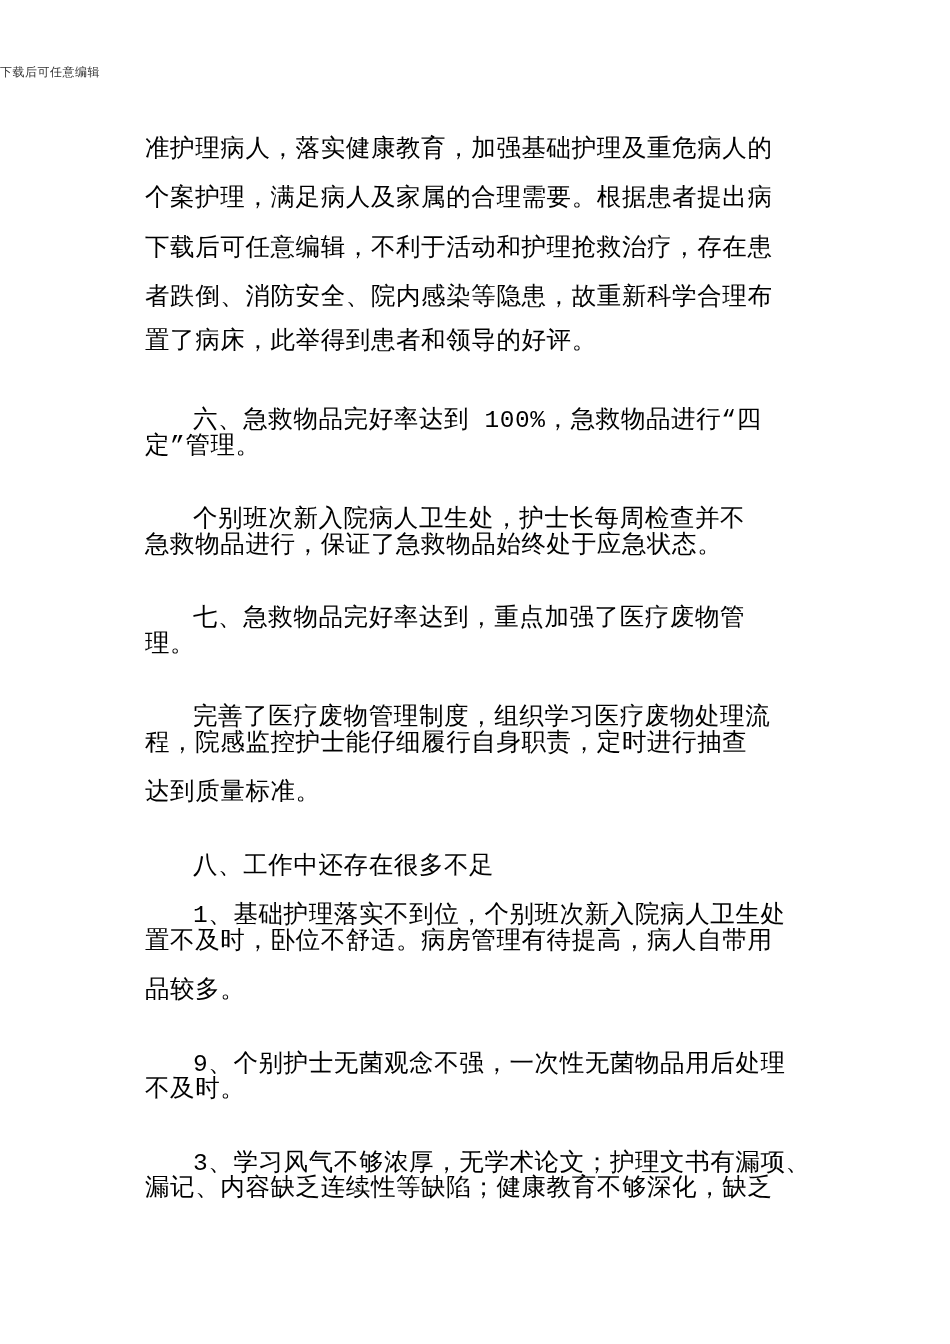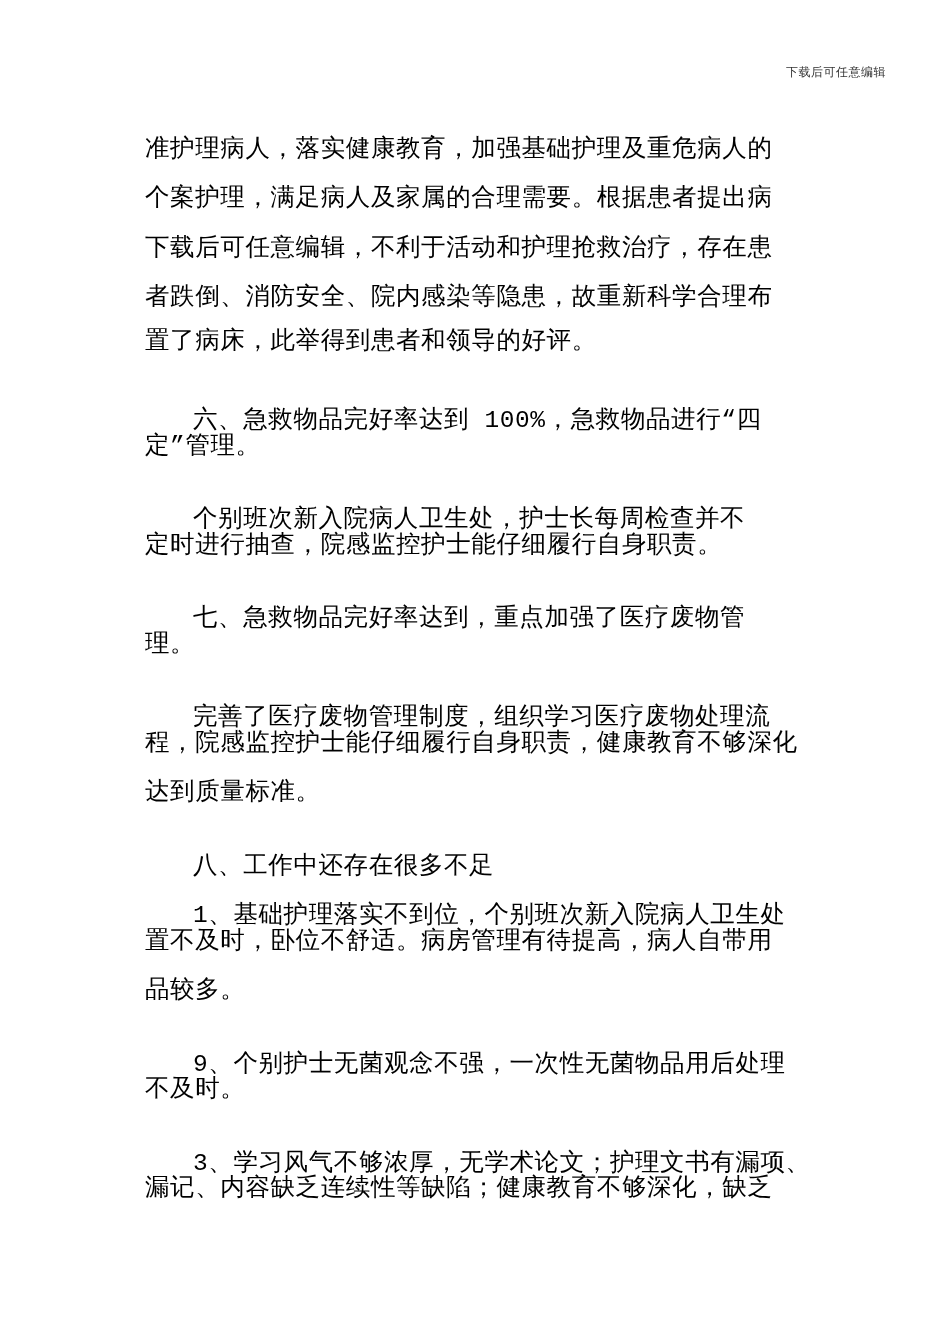--- a/index.html
+++ b/index.html
@@ -13,21 +13,21 @@
       position: relative;
       overflow: hidden;
       font-family: "DejaVu Serif", "Liberation Serif", serif;
       color: #000000;
     }
     .header-note {
       position: absolute;
       top: 64px;
       left: 0;
       width: 886px;
-      text-align: right;
+      text-align: left;
       font-size: 12px;
       color: #333333;
       letter-spacing: 0.5px;
     }
     .page-body {
       position: absolute;
       left: 0;
       top: 0;
       width: 950px;
     }
@@ -49,25 +49,25 @@
 
 <div class="page-body">
   <div class="line" style="top:135px">准护理病人，落实健康教育，加强基础护理及重危病人的</div>
   <div class="line" style="top:184px">个案护理，满足病人及家属的合理需要。根据患者提出病</div>
   <div class="line" style="top:234px">下载后可任意编辑，不利于活动和护理抢救治疗，存在患</div>
   <div class="line" style="top:283px">者跌倒、消防安全、院内感染等隐患，故重新科学合理布</div>
   <div class="line" style="top:327px">置了病床，此举得到患者和领导的好评。</div>
   <div class="line indent" style="top:382px">六、急救物品完好率达到 100%，急救物品进行“四</div>
   <div class="line" style="top:432px">定”管理。</div>
   <div class="line indent" style="top:481px">个别班次新入院病人卫生处，护士长每周检查并不</div>
-  <div class="line" style="top:531px">定时进行抽查，院感监控护士能仔细履行自身职责。</div>
+  <div class="line" style="top:531px">急救物品进行，保证了急救物品始终处于应急状态。</div>
   <div class="line indent" style="top:580px">七、急救物品完好率达到，重点加强了医疗废物管</div>
   <div class="line" style="top:630px">理。</div>
   <div class="line indent" style="top:679px">完善了医疗废物管理制度，组织学习医疗废物处理流</div>
-  <div class="line" style="top:729px">程，院感监控护士能仔细履行自身职责，健康教育不够深化</div>
+  <div class="line" style="top:729px">程，院感监控护士能仔细履行自身职责，定时进行抽查</div>
   <div class="line" style="top:778px">达到质量标准。</div>
   <div class="line indent" style="top:828px">八、工作中还存在很多不足</div>
   <div class="line indent" style="top:877px">1、基础护理落实不到位，个别班次新入院病人卫生处</div>
   <div class="line" style="top:927px">置不及时，卧位不舒适。病房管理有待提高，病人自带用</div>
   <div class="line" style="top:976px">品较多。</div>
   <div class="line indent" style="top:1026px">9、个别护士无菌观念不强，一次性无菌物品用后处理</div>
   <div class="line" style="top:1075px">不及时。</div>
   <div class="line indent" style="top:1125px">3、学习风气不够浓厚，无学术论文；护理文书有漏项、</div>
   <div class="line" style="top:1174px">漏记、内容缺乏连续性等缺陷；健康教育不够深化，缺乏</div>
 </div>

